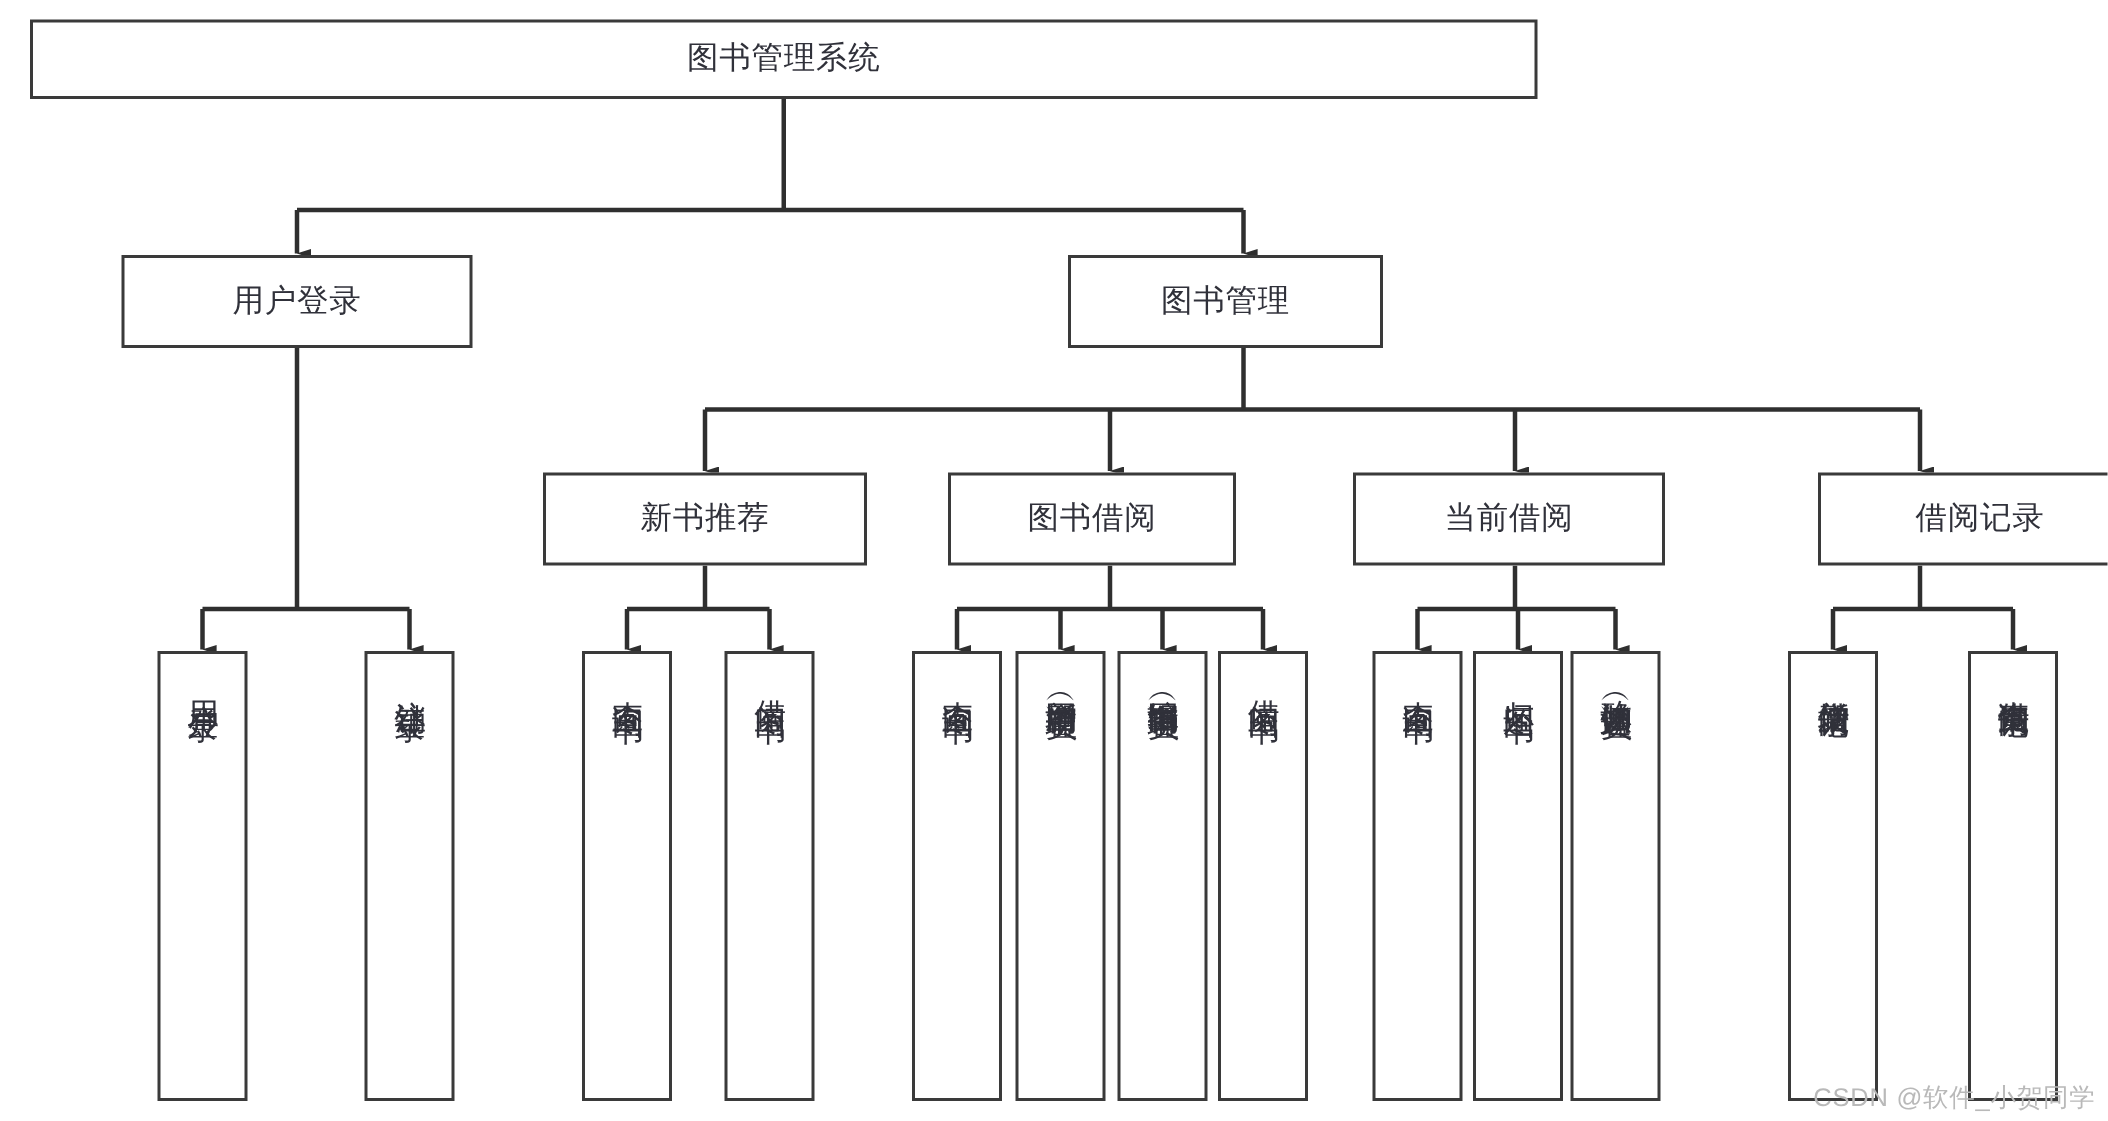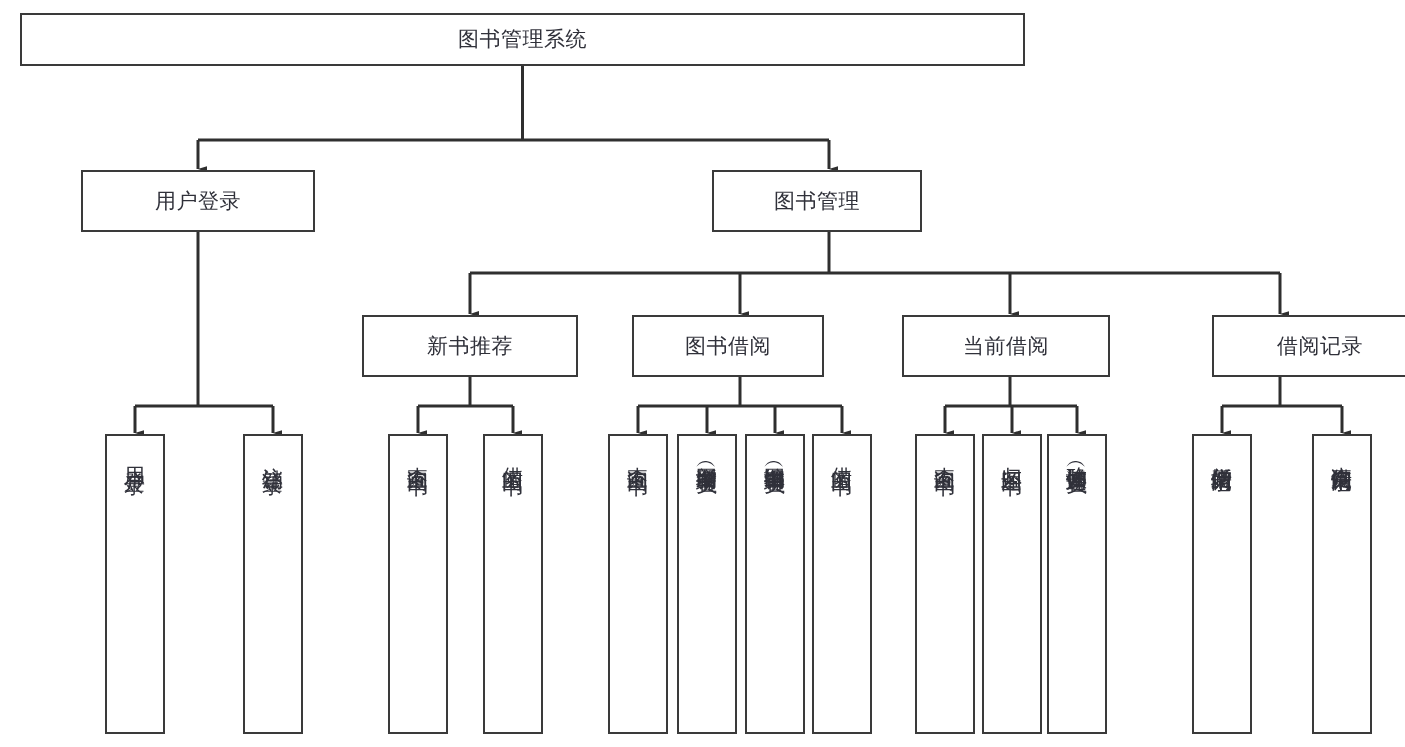--- a/index.html
+++ b/index.html
@@ -152,13 +152,14 @@
         <span class="lbl">确认归还（管理员）</span>
       </div>
       <div class="node v tight" style="left: 1192px; top: 434px; width: 60px; height: 300px;">
         <span class="lbl">新增借阅记录</span>
       </div>
       <div class="node v tight" style="left: 1312px; top: 434px; width: 60px; height: 300px;">
         <span class="lbl">查询借阅记录</span>
       </div>
     </div>
 
+  <div id="watermark">CSDN @软件_小贺同学</div>
 </div>
 
 </body></html>

